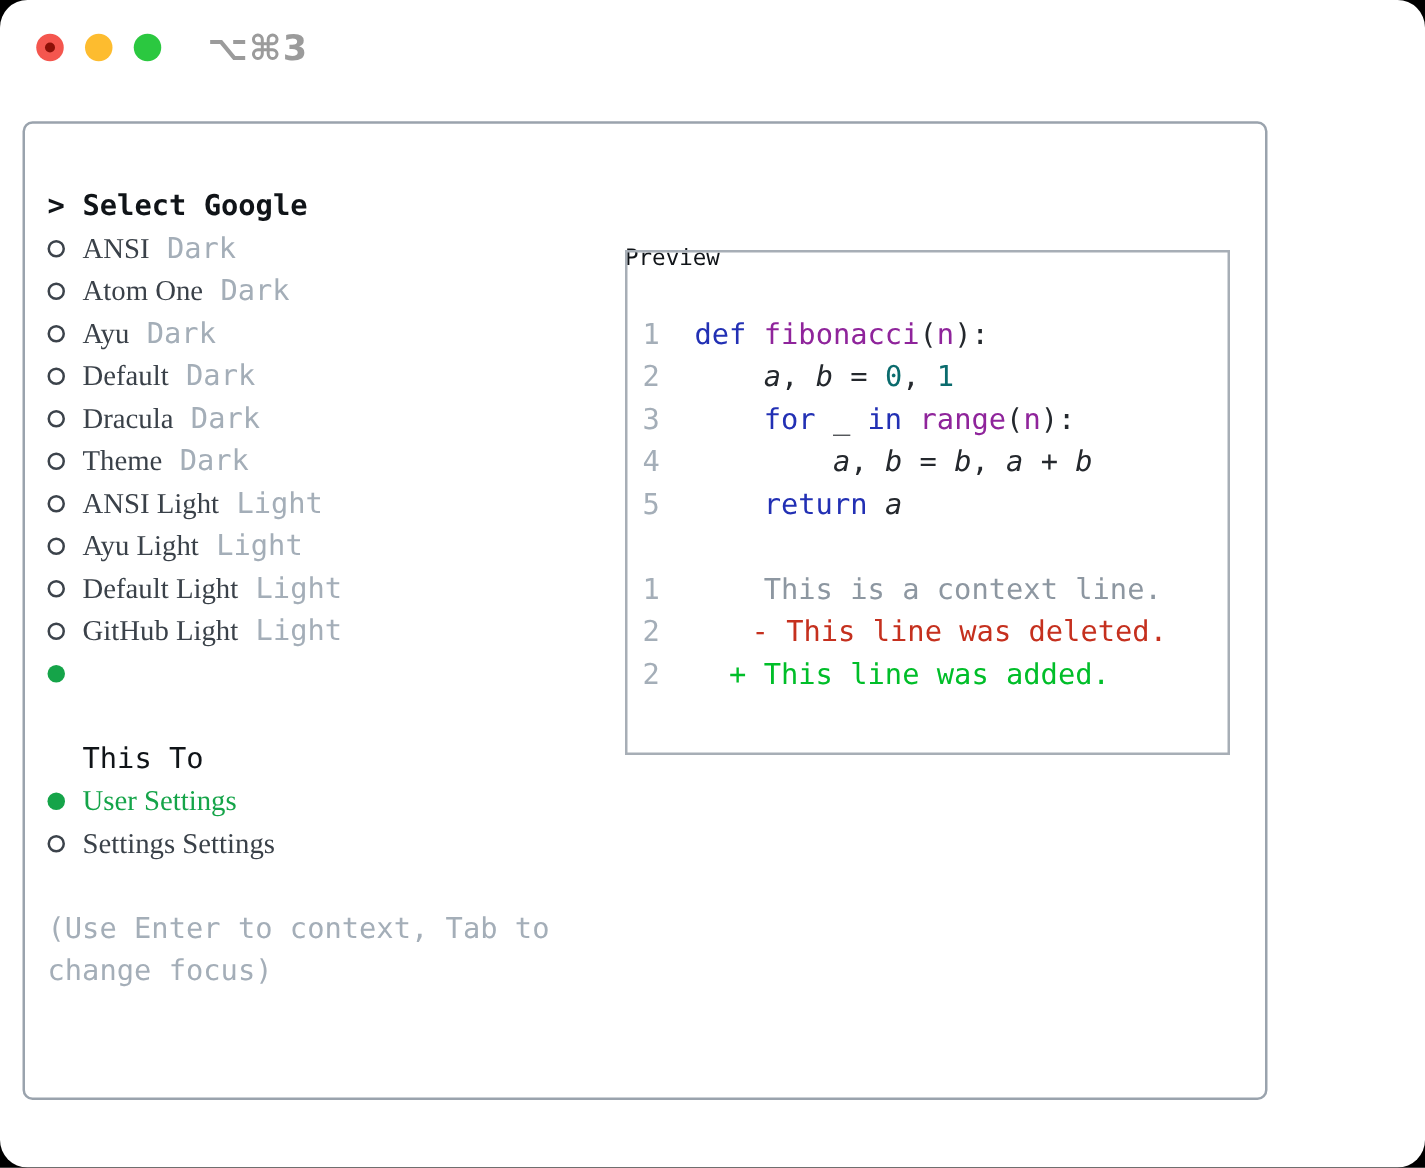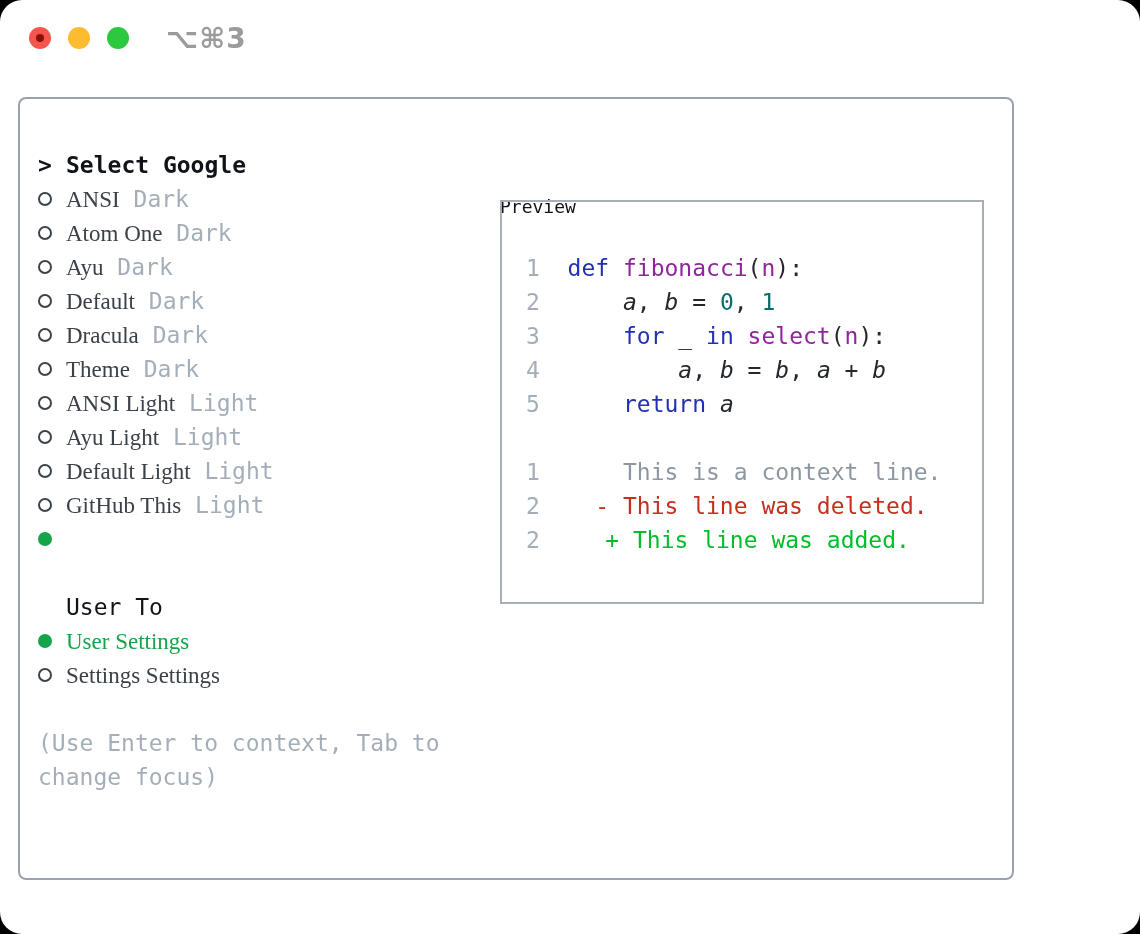--- a/index.html
+++ b/index.html
@@ -37,31 +37,31 @@
   .name { color:var(--list_ink);font-family:Liberation Serif, serif; }
   .name.sel { color:var(--accent_green); }
   .badge { color:var(--muted); }
   .help { color:var(--muted); white-space:pre; }
 
   
   .preview-label { position:absolute; left:480px; top:49px; height:34px; display:flex;
                    align-items:center; font-size:18px; font-weight:normal; color:var(--header_ink);margin-top:41px; }
   .preview-box { position:absolute; left:480px; top:101px; width:484px; height:404px;
                  box-sizing:border-box; border:2px solid var(--preview_border);
-                 padding:49px 0 0 24px; }
+                 padding:49px 0 0 12px; }
   .crow { height:34px; line-height:34px; font-size:23px; white-space:pre; }
   .tk-ln  { color:var(--muted); }
   .tk-pl  { color:var(--code_plain); }
   .tk-kw  { color:var(--code_keyword); }
   .tk-fn  { color:var(--code_function); }
   .tk-nu  { color:var(--code_number); }
   .tk-var { color:var(--code_plain); font-style:italic; }
   .tk-ctx { color:var(--diff_context); }
-  .tk-del { color:var(--diff_deleted); }
-  .tk-add { color:var(--diff_added);margin-left:10px; }
+  .tk-del { color:var(--diff_deleted);margin-left:18px; }
+  .tk-add { color:var(--diff_added); }
 </style>
 </head>
 <body>
 
 <div class="window">
   <div class="titlebar">
     <span class="dot red">
       <span class="dot-inner"></span>
     </span>
     <span class="dot yellow"></span>
@@ -128,31 +128,31 @@
         <div class="row">
           <span class="mark">
             <span class="radio"></span>
           </span>
           <span class="txt"><span class="name">Default Light</span> <span class="badge">Light</span></span>
         </div>
         <div class="row">
           <span class="mark">
             <span class="radio"></span>
           </span>
-          <span class="txt"><span class="name">GitHub This</span> <span class="badge">Light</span></span>
+          <span class="txt"><span class="name">GitHub Light</span> <span class="badge">Light</span></span>
         </div>
         <div class="row">
           <span class="mark">
             <span class="radio on"></span>
           </span>
         </div>
         <div class="row"></div>
         <div class="row">
           <span class="mark"></span>
-          <span class="txt"><span class="hdr2">User To</span></span>
+          <span class="txt"><span class="hdr2">This To</span></span>
         </div>
         <div class="row">
           <span class="mark">
             <span class="radio on"></span>
           </span>
           <span class="txt"><span class="name sel">User Settings</span></span>
         </div>
         <div class="row">
           <span class="mark">
             <span class="radio"></span>
@@ -164,21 +164,21 @@
           <span class="help">(Use Enter to context, Tab to</span>
         </div>
         <div class="row">
           <span class="help">change focus)</span>
         </div>
       </div>
     <div class="preview-label">Preview</div>
     <div class="preview-box" id="previewbox">
         <div class="crow"><span class="tk-ln">1</span><span class="tk-pl">  </span><span class="tk-kw">def</span><span class="tk-pl"> </span><span class="tk-fn">fibonacci</span><span class="tk-pl">(</span><span class="tk-fn">n</span><span class="tk-pl">):</span></div>
         <div class="crow"><span class="tk-ln">2</span><span class="tk-pl">      </span><span class="tk-var">a</span><span class="tk-pl">, </span><span class="tk-var">b</span><span class="tk-pl"> = </span><span class="tk-nu">0</span><span class="tk-pl">, </span><span class="tk-nu">1</span></div>
-        <div class="crow"><span class="tk-ln">3</span><span class="tk-pl">      </span><span class="tk-kw">for</span><span class="tk-pl"> _ </span><span class="tk-kw">in</span><span class="tk-pl"> </span><span class="tk-fn">select</span><span class="tk-pl">(</span><span class="tk-fn">n</span><span class="tk-pl">):</span></div>
+        <div class="crow"><span class="tk-ln">3</span><span class="tk-pl">      </span><span class="tk-kw">for</span><span class="tk-pl"> _ </span><span class="tk-kw">in</span><span class="tk-pl"> </span><span class="tk-fn">range</span><span class="tk-pl">(</span><span class="tk-fn">n</span><span class="tk-pl">):</span></div>
         <div class="crow"><span class="tk-ln">4</span><span class="tk-pl">          </span><span class="tk-var">a</span><span class="tk-pl">, </span><span class="tk-var">b</span><span class="tk-pl"> = </span><span class="tk-var">b</span><span class="tk-pl">, </span><span class="tk-var">a</span><span class="tk-pl"> + </span><span class="tk-var">b</span></div>
         <div class="crow"><span class="tk-ln">5</span><span class="tk-pl">      </span><span class="tk-kw">return</span><span class="tk-pl"> </span><span class="tk-var">a</span></div>
         <div class="crow"></div>
         <div class="crow"><span class="tk-ln">1</span><span class="tk-pl">      </span><span class="tk-ctx">This is a context line.</span></div>
         <div class="crow"><span class="tk-ln">2</span><span class="tk-pl">    </span><span class="tk-del">- This line was deleted.</span></div>
         <div class="crow"><span class="tk-ln">2</span><span class="tk-pl">    </span><span class="tk-add">+ This line was added.</span></div>
       </div>
   </div>
 </div>
 

